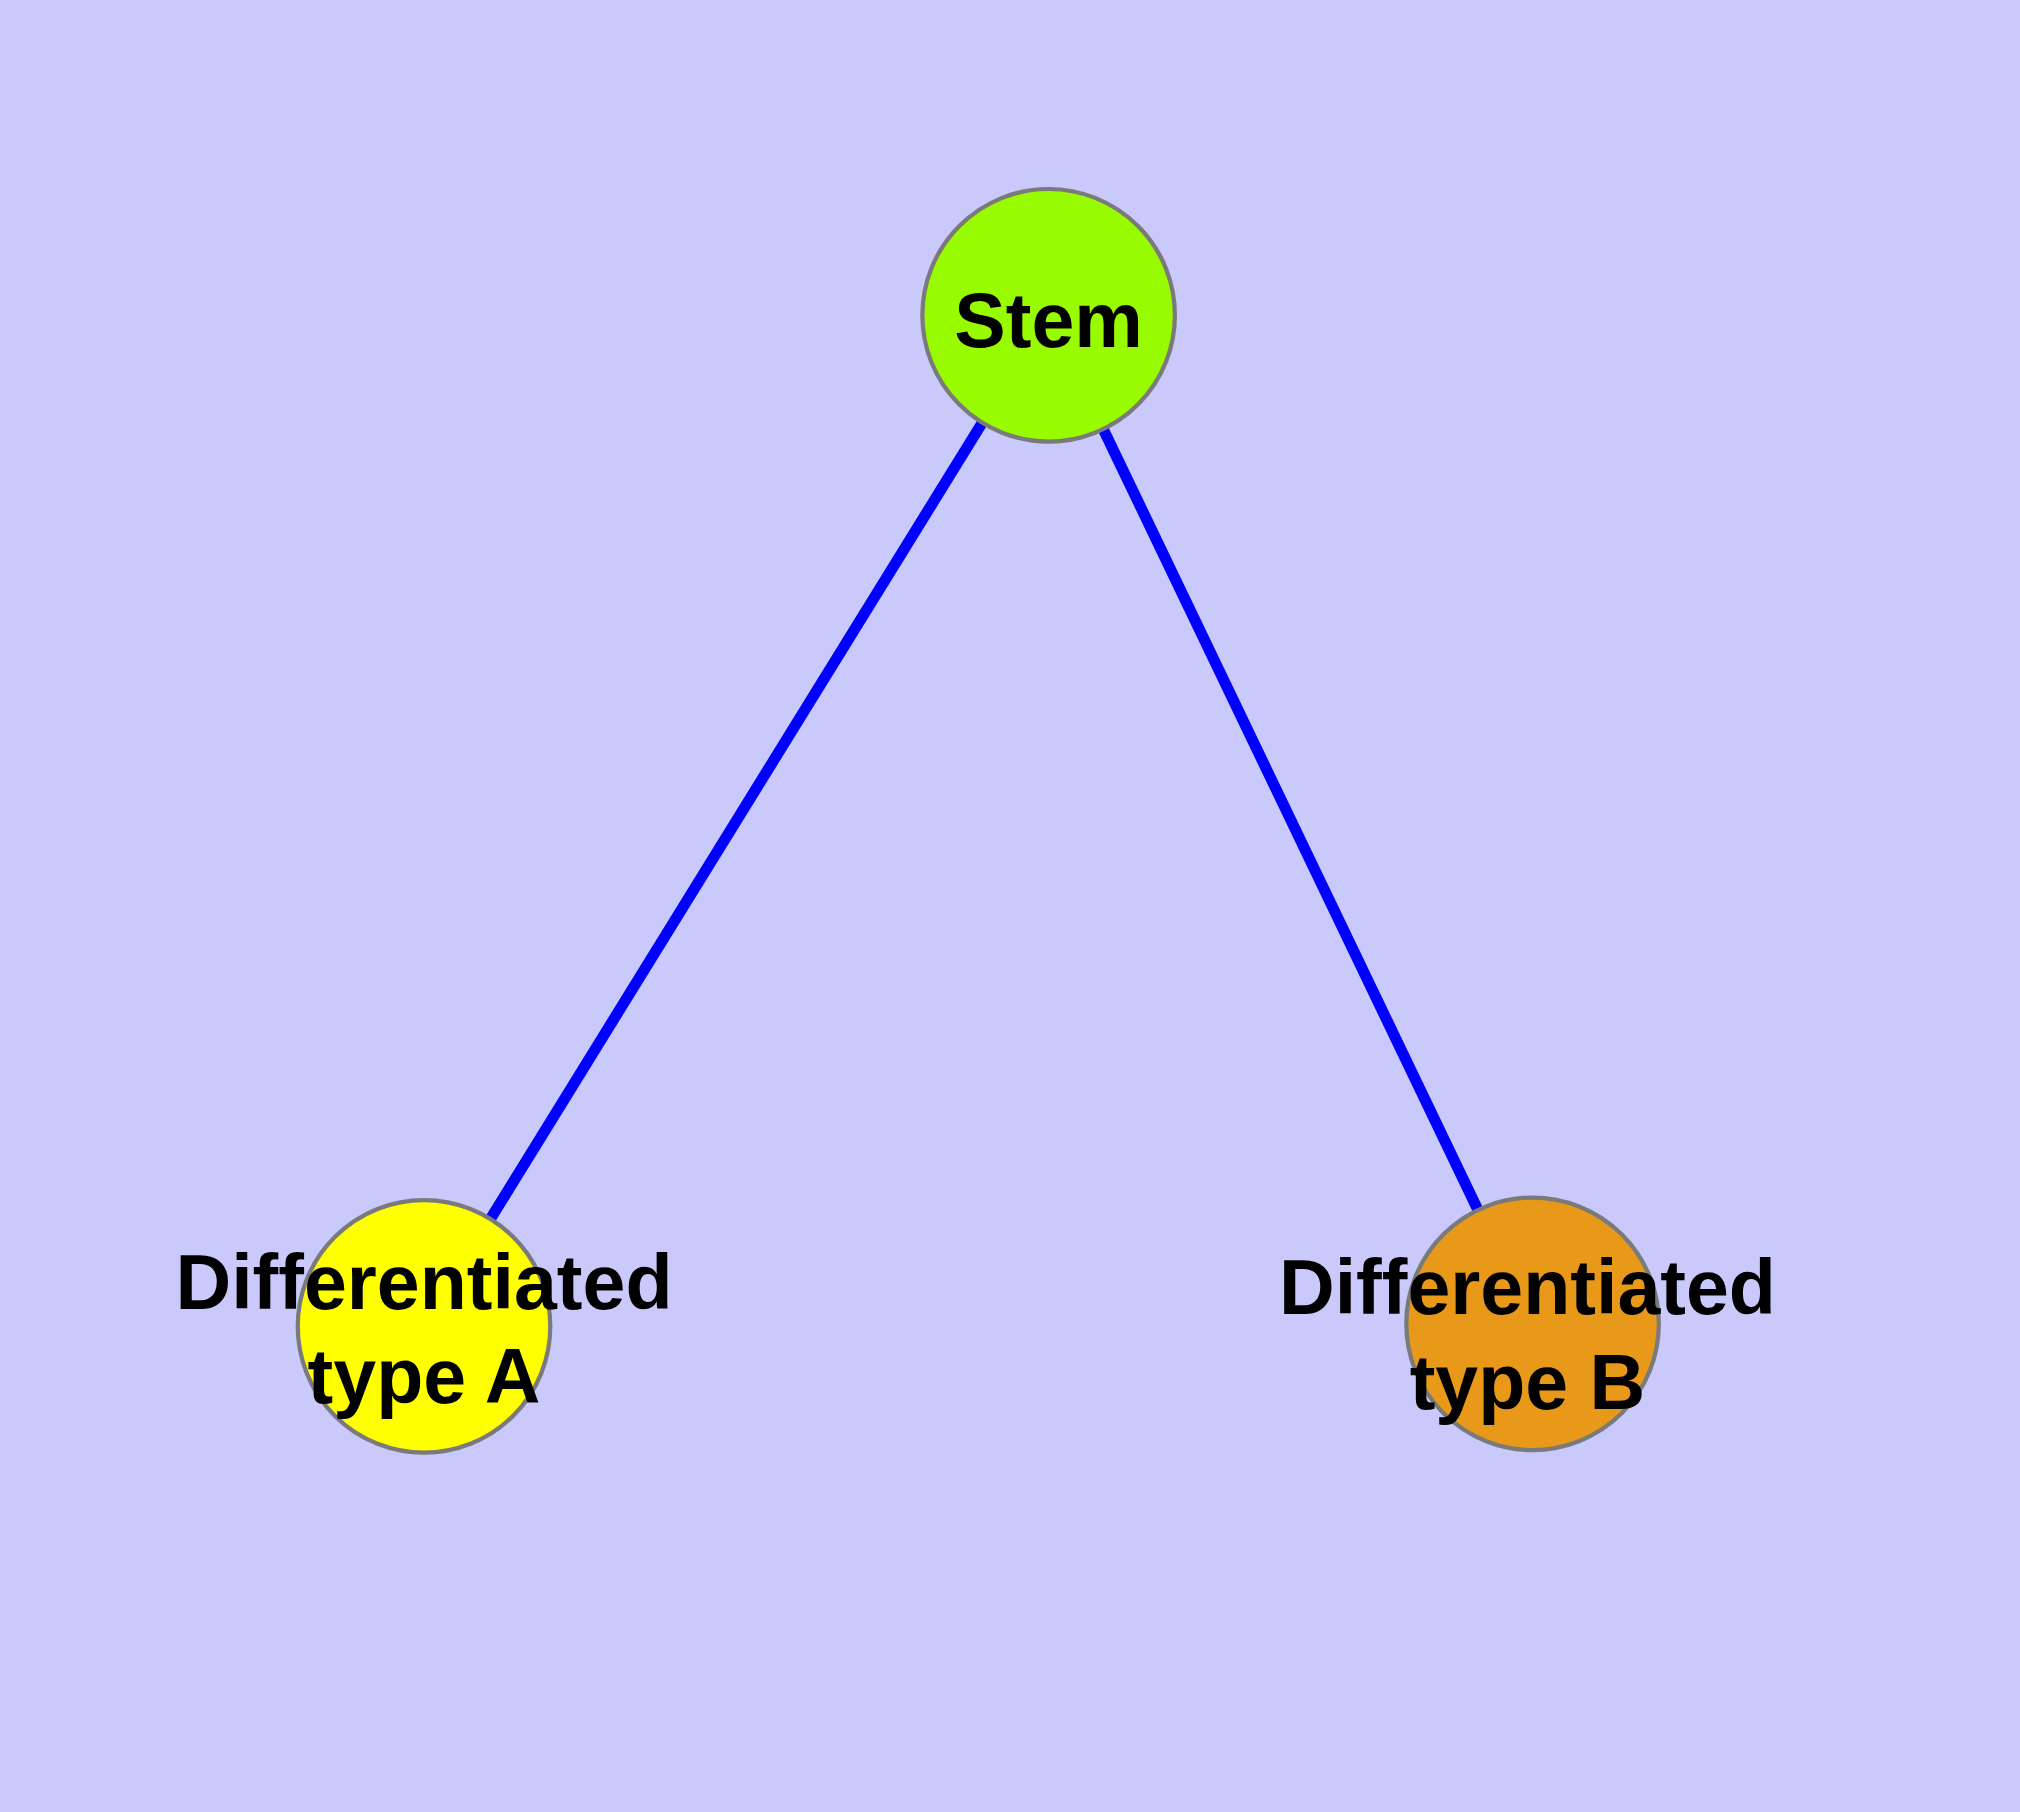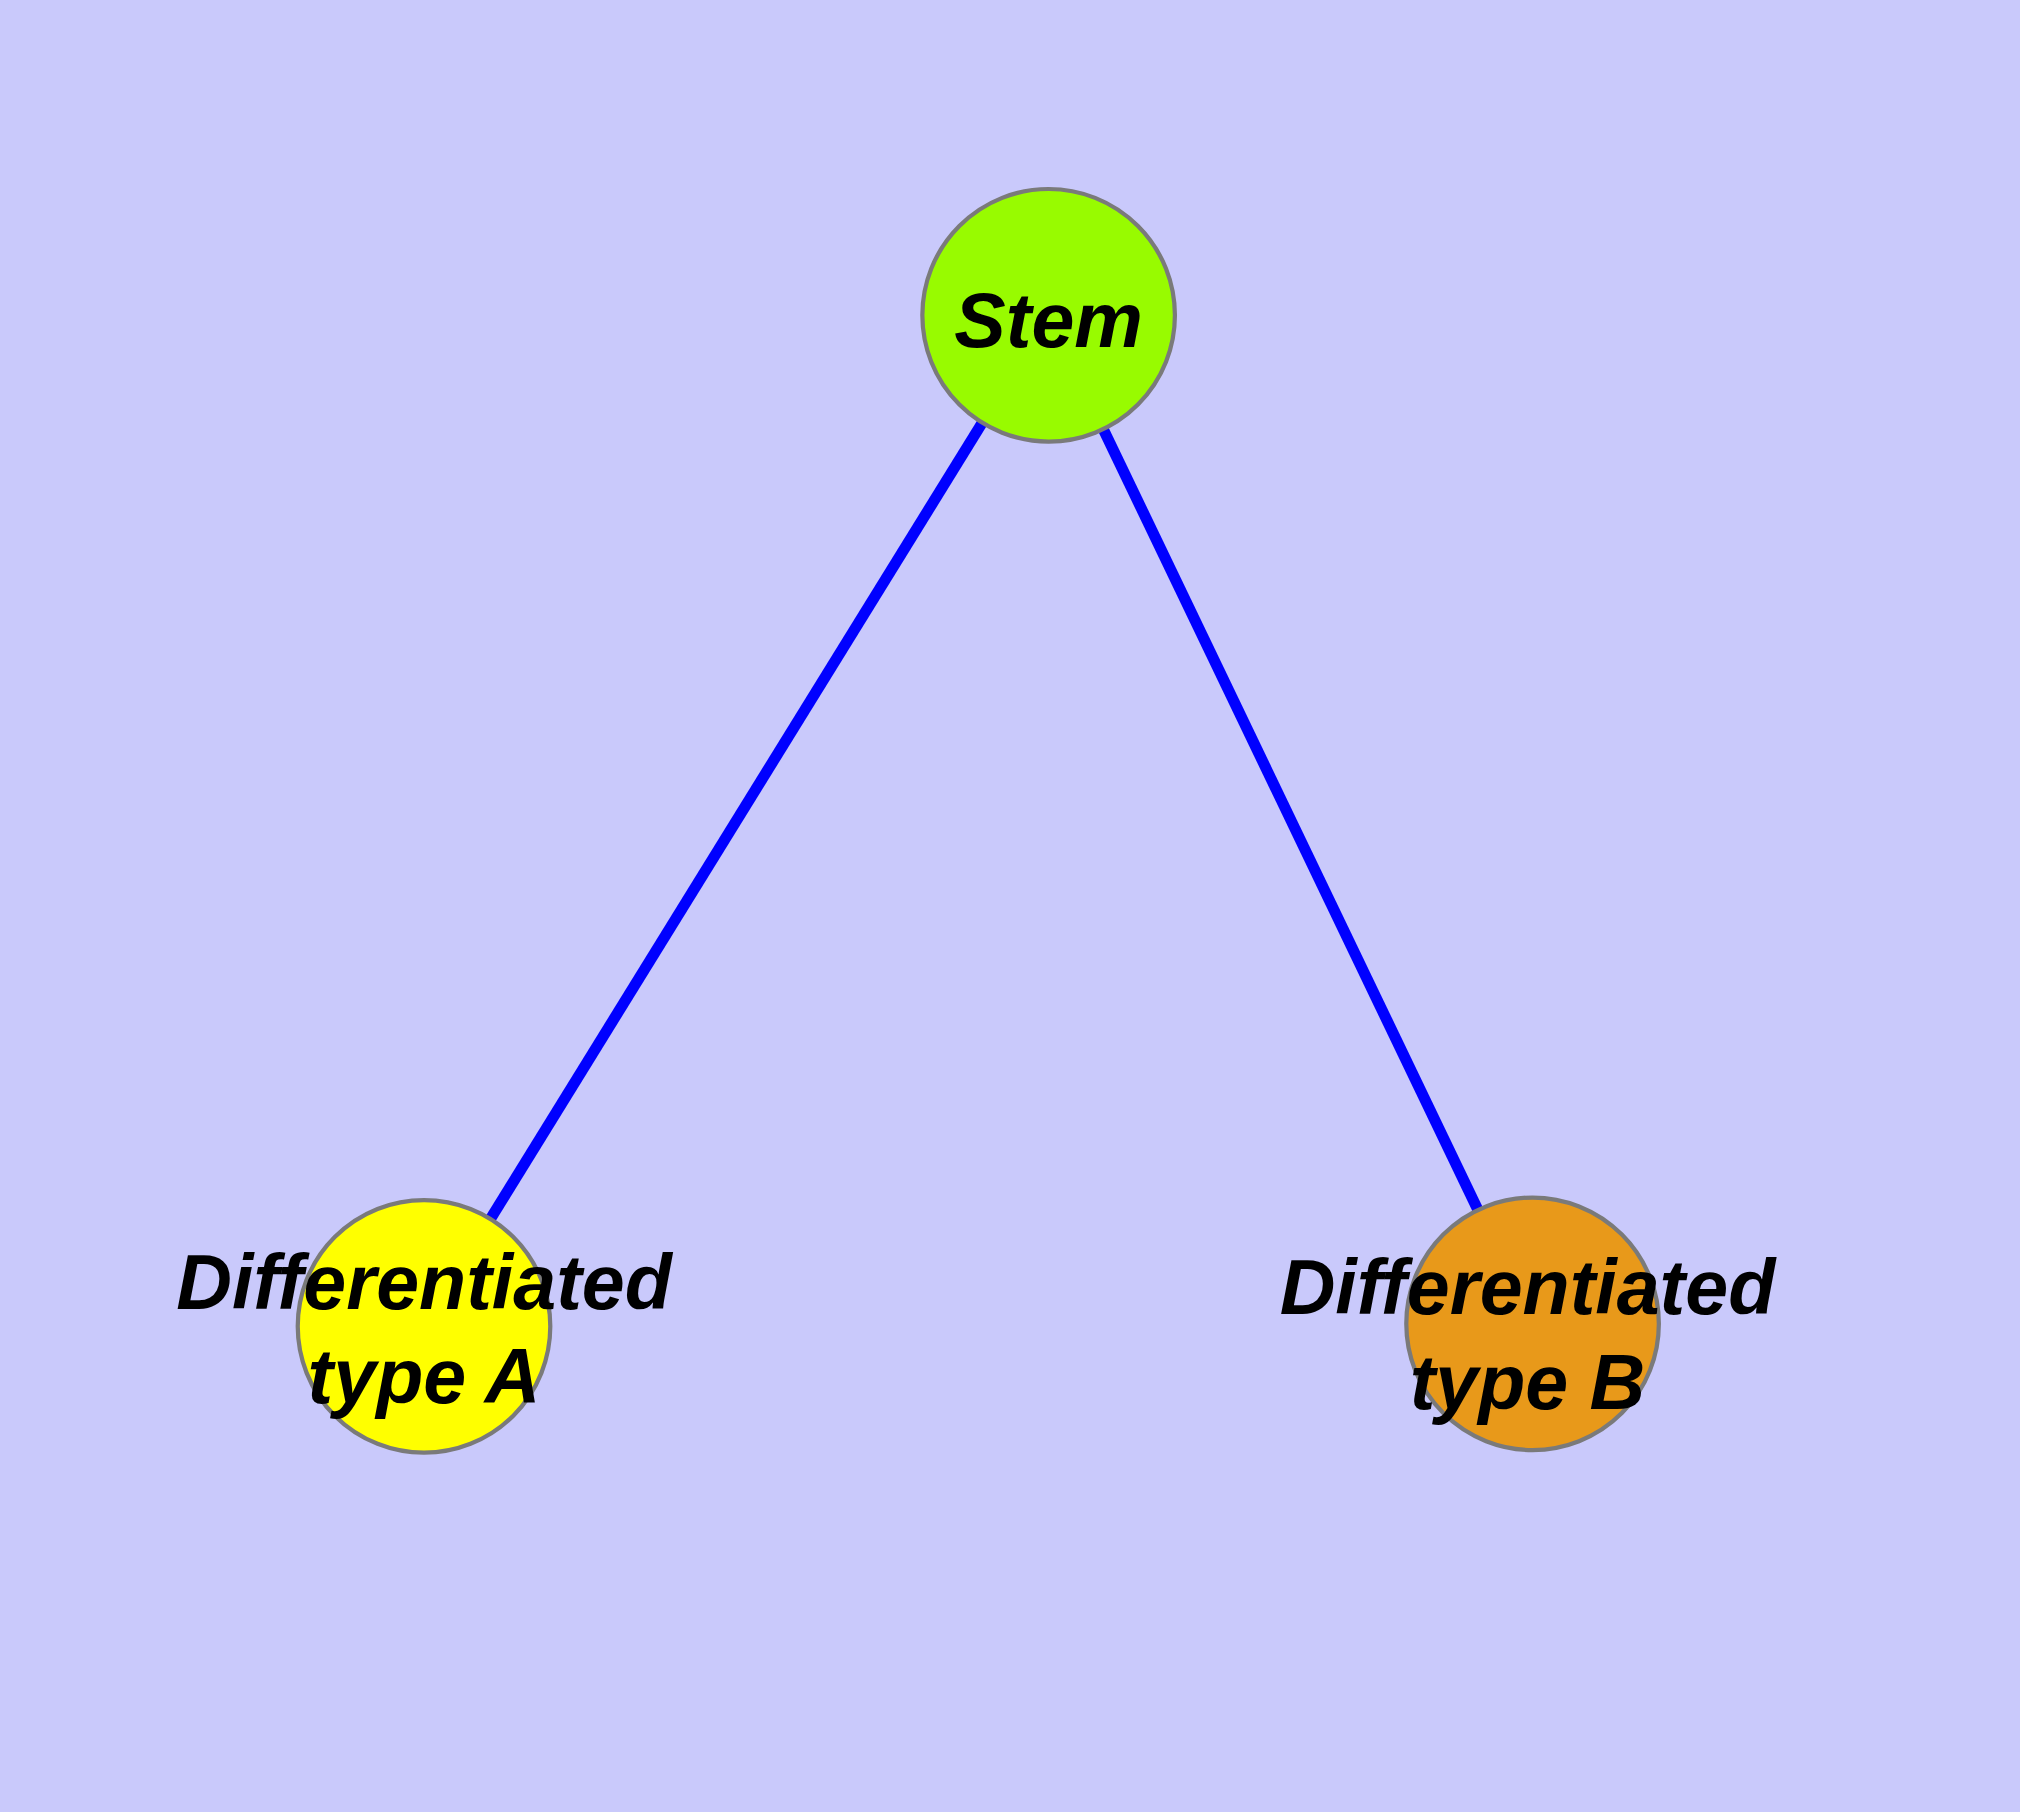--- a/index.html
+++ b/index.html
@@ -7,21 +7,20 @@
     padding: 0;
     width: 2021px;
     height: 1812px;
     background: #C9C9FB;
     overflow: hidden;
   }
   #stage {
     position: relative;
     width: 2021px;
     height: 1476px;
-    font-style: italic;
   }
   svg { display: block; }
   .edge {
     stroke-width: 13px;
     fill: none;
   }
   .node {
     stroke-width: 5px;
   }
   .node-label {

